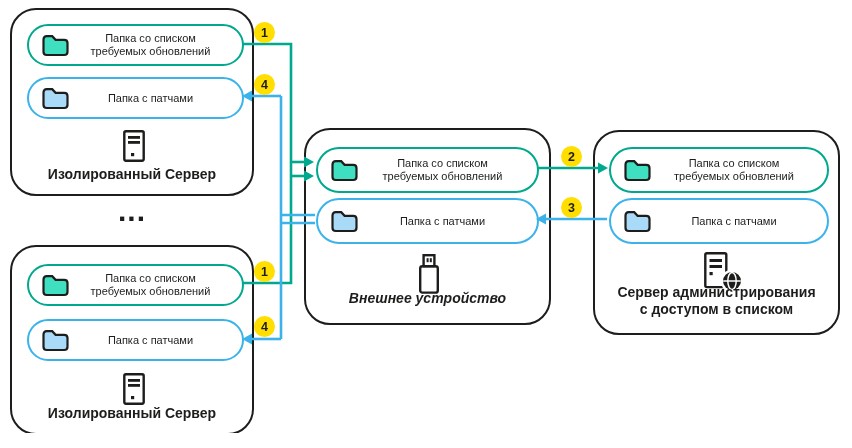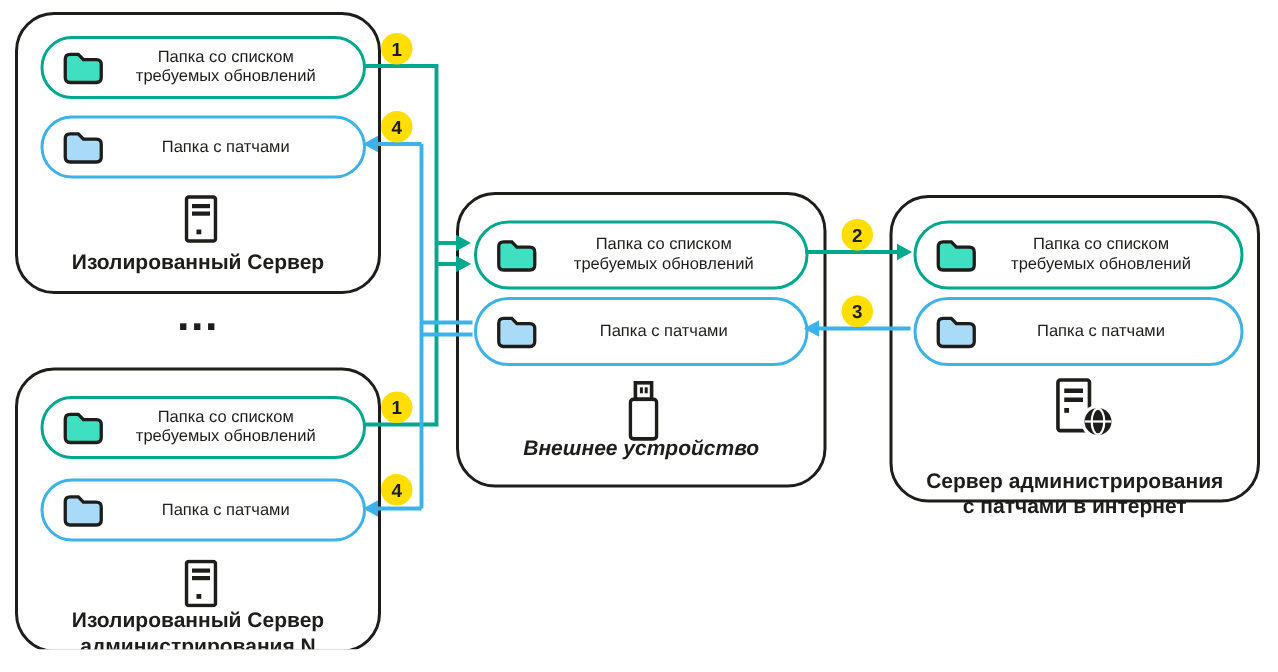--- a/index.html
+++ b/index.html
@@ -37,21 +37,21 @@
   .pill-label span{display:block;}
   .pill-label .one-line{line-height:42px;}
   .node-title{
     position:absolute;left:0;right:0;text-align:center;font-weight:700;
     font-size:14px;line-height:16.5px;color:var(--ink);
   }
   .node-title span{display:block;text-align:center;}
   .t-s1{top:156px;}
   .t-sn{top:158px;}
   .t-ext{top:160px;font-style:italic;}
-  .t-int{top:180px;}
+  .t-int{top:152px;}
   .node-ico{position:absolute;}
   .ico-s1{left:111px;top:120px;}
   .ico-sn{left:111px;top:126px;}
   .ico-ext{left:113px;top:124px;}
   .ico-int{left:109px;top:120px;}
   .connectors{position:absolute;left:0;top:0;width:852px;height:448px;pointer-events:none;}
   .line-green path{stroke:var(--green);stroke-width:2.6;fill:none;}
   .line-blue path{stroke:var(--blue);stroke-width:2.6;fill:none;}
   .arrow-green polygon{fill:var(--green);}
   .arrow-blue polygon{fill:var(--blue);}
@@ -128,21 +128,20 @@
       </div>
     </div>
     <svg class="node-ico ico-sn" width="22" height="32" viewBox="0 0 22 32">
       <rect class="stroke-ink" x="1.3" y="1.3" width="19.4" height="29.4" rx="1.6" stroke-width="2.4"></rect>
       <rect class="fill-ink" x="5" y="6" width="12" height="2.8"></rect>
       <rect class="fill-ink" x="5" y="11" width="12" height="2.8"></rect>
       <rect class="fill-ink" x="8" y="23" width="3.2" height="3.2"></rect>
     </svg>
     <div class="node-title t-sn">
       <span>Изолированный Сервер</span>
-      <span>администрирования N</span>
     </div>
   </div>
 
   <div class="node node-external">
     <div class="pill pill-green pill-md ext-updates">
       <svg class="folder-ico" width="27" height="23" viewBox="0 0 27 23">
         <path d="M1.5 5.5 Q1.5 2.2 4.8 2.2 H10.2 L13.6 5.8 H22.2 Q25.5 5.8 25.5 9.1 V17.7 Q25.5 21 22.2 21 H4.8 Q1.5 21 1.5 17.7 Z" fill="var(--folder-green-fill)" stroke="var(--ink)" stroke-width="2.2"></path>
       </svg>
       <div class="pill-label">
         <span>Папка со списком</span>
@@ -191,21 +190,21 @@
       <rect class="fill-ink" x="5.5" y="7" width="12.5" height="3"></rect>
       <rect class="fill-ink" x="5.5" y="13" width="12.5" height="3"></rect>
       <rect class="fill-ink" x="5.5" y="20" width="3.2" height="3.2"></rect>
       <circle cx="28" cy="29" r="11.2" fill="#fff"></circle>
       <circle class="fill-ink" cx="28" cy="29" r="9"></circle>
       <ellipse cx="28" cy="29" rx="4.2" ry="8.6" fill="none" stroke="#fff" stroke-width="1.5"></ellipse>
       <path d="M19.2 29 H36.8" stroke="#fff" stroke-width="1.5" fill="none"></path>
     </svg>
     <div class="node-title t-int">
       <span>Сервер администрирования</span>
-      <span>с патчами в интернет</span>
+      <span>с доступом в списком</span>
     </div>
   </div>
 
   <svg class="connectors" viewBox="0 0 852 448">
     <g class="line-green">
       <path d="M242 44 H291 V283 H242"></path>
       <path d="M291 162 H304"></path>
       <path d="M291 176 H304"></path>
       <path d="M537 168 H598"></path>
     </g>

